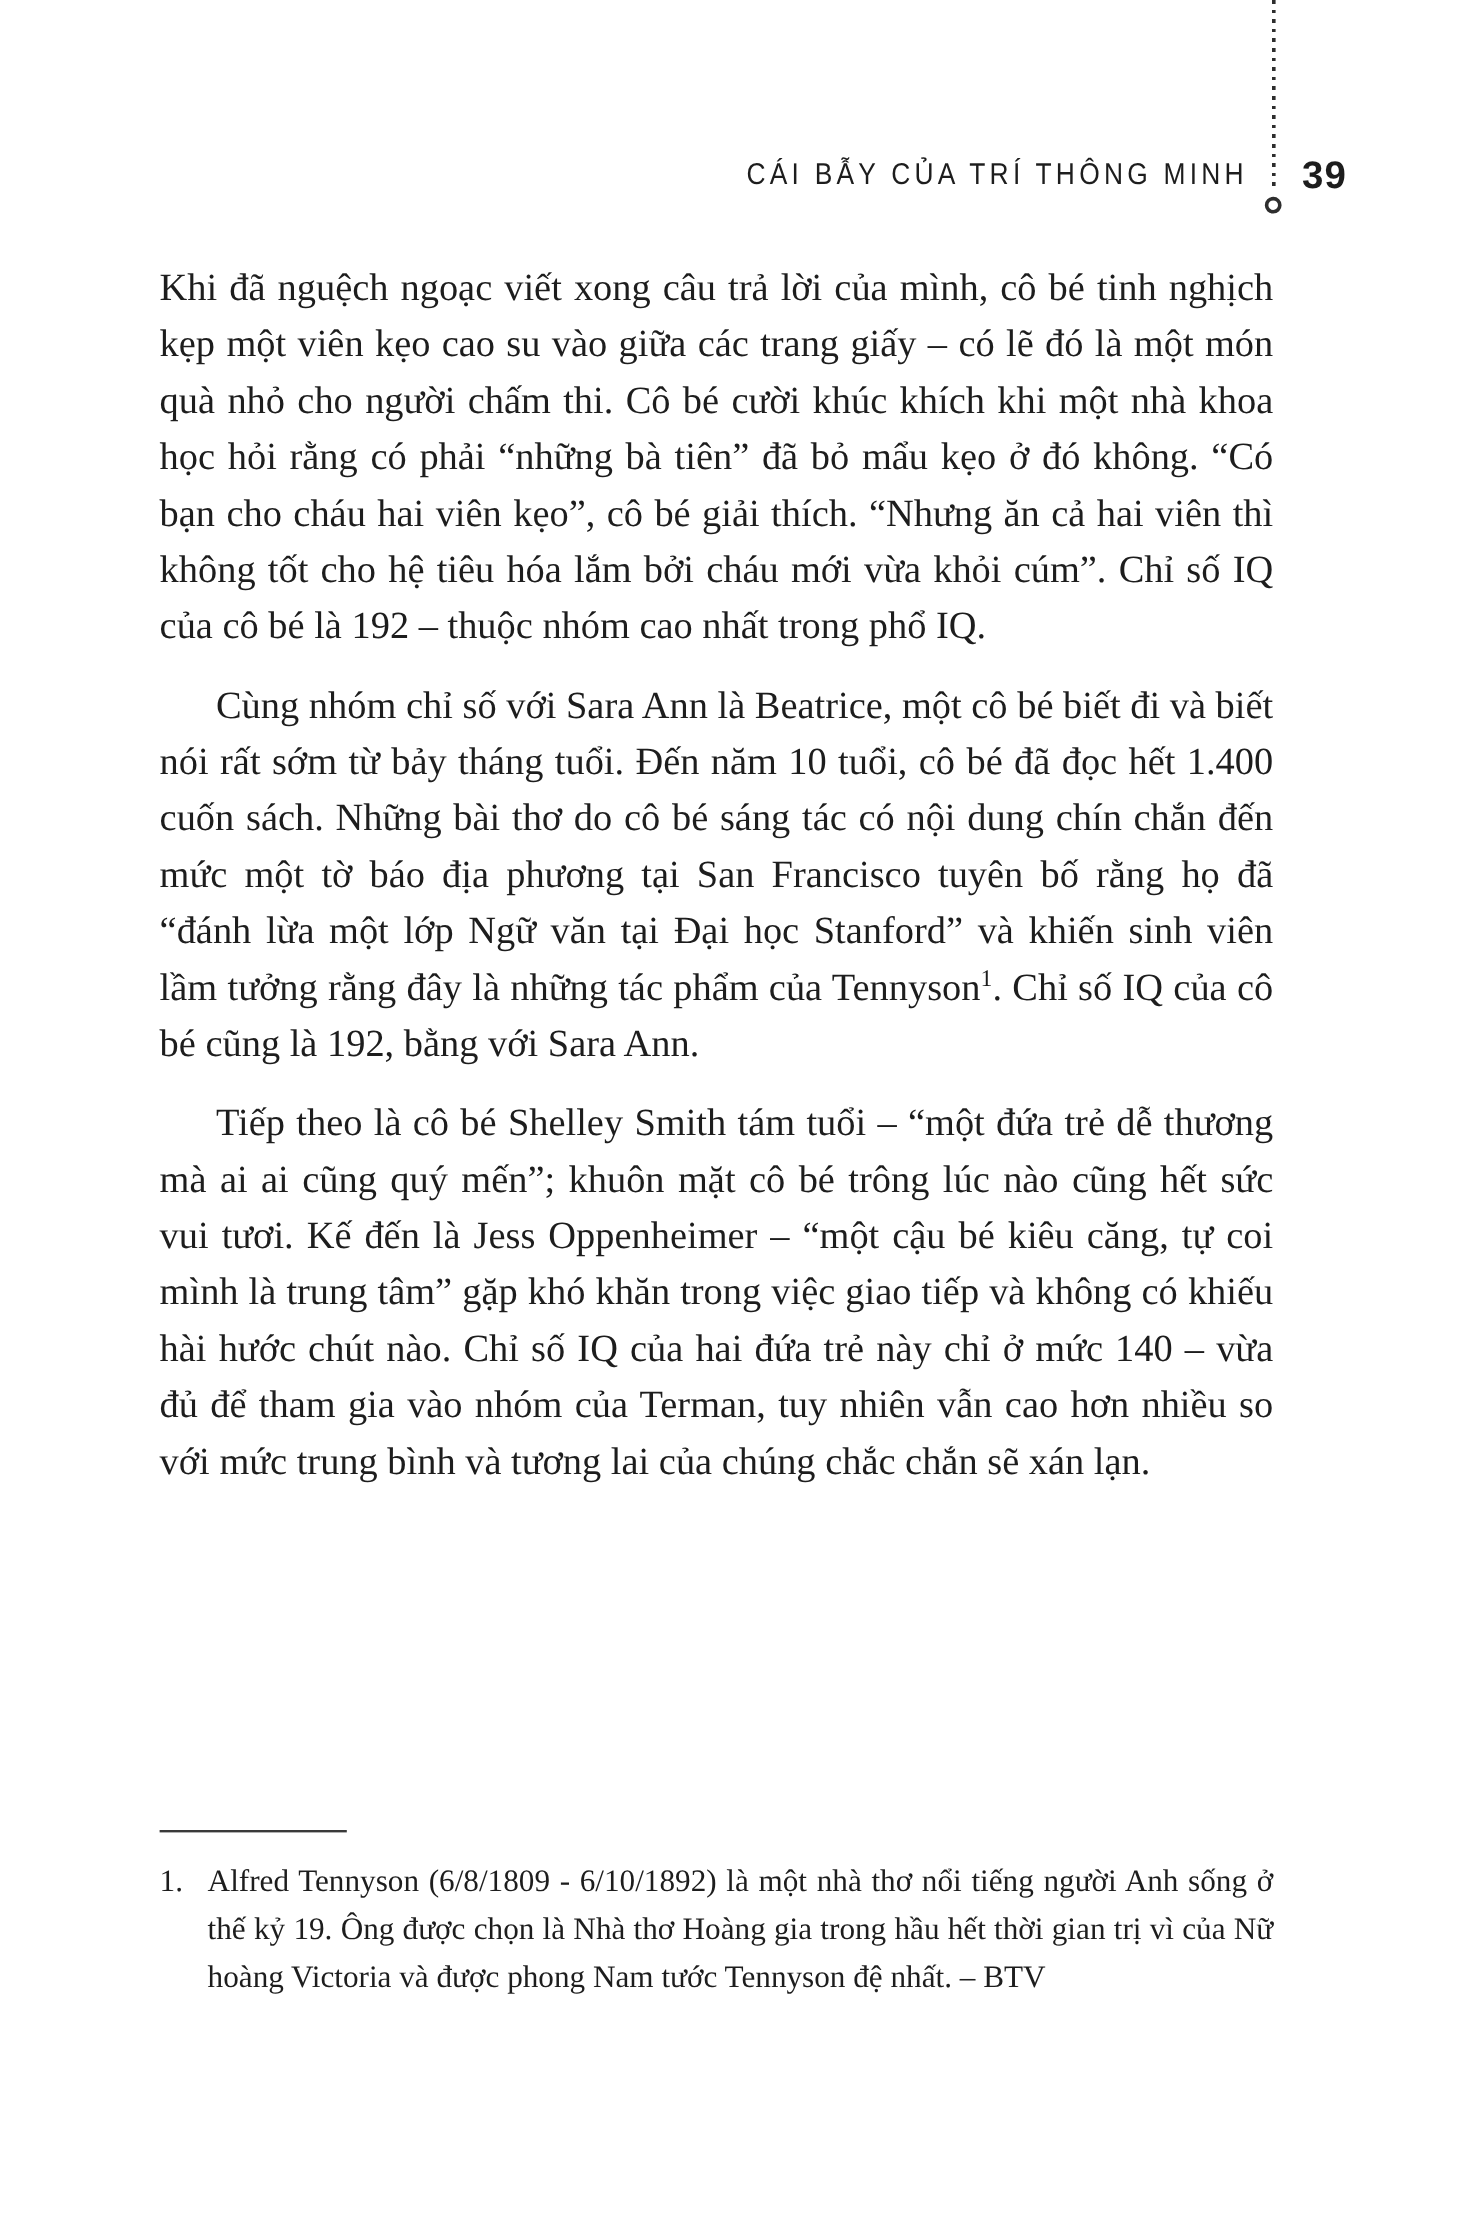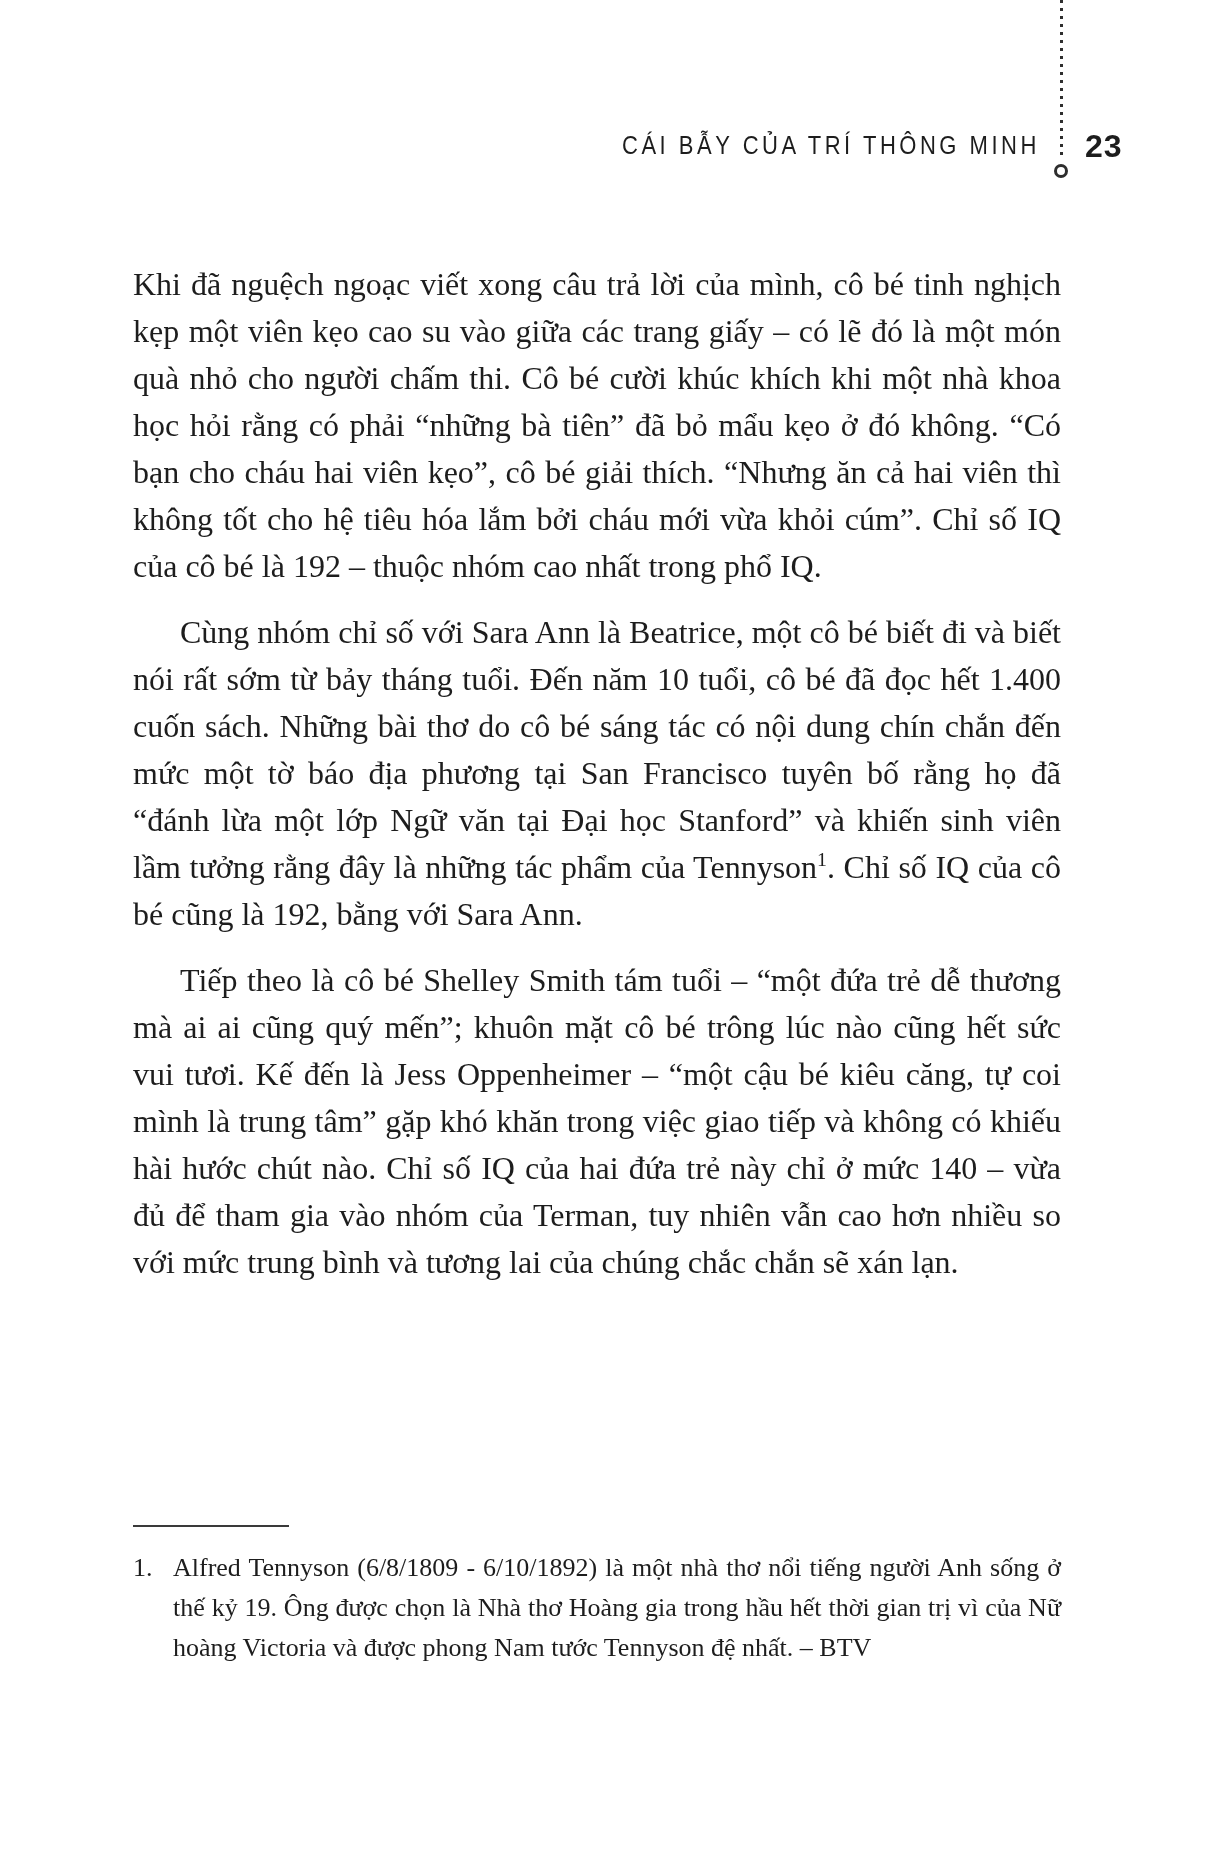--- a/index.html
+++ b/index.html
@@ -68,21 +68,20 @@
   .body-text {
     position: absolute;
     left: 133px;
     top: 216px;
     width: 928px;
     font-family: "Liberation Serif", serif;
     font-size: 32px;
     line-height: 47px;
     color: #1d1d1d;
     text-align: justify;
-    margin-top: 45px;
   }
   .para { margin: 0 0 19px 0; }
   .para.indent { text-indent: 47px; }
   .fn-ref {
     font-size: 0.62em;
     line-height: 0;
     vertical-align: super;
   }
 
   .footnote-sep {
@@ -115,21 +114,21 @@
 </head>
 <body>
 
 <div class="page">
 
   <div class="dotted-rule"></div>
   <div class="rule-circle"></div>
 
   <div class="running-title">CÁI BẪY CỦA TRÍ THÔNG MINH</div>
 
-  <div class="page-number">23</div>
+  <div class="page-number">39</div>
 
   <div class="body-text">
     <p class="para"><span>Khi đã nguệch ngoạc viết xong câu trả lời của mình, cô bé tinh nghịch kẹp một viên kẹo cao su vào giữa các trang giấy – có lẽ đó là một món quà nhỏ cho người chấm thi. Cô bé cười khúc khích khi một nhà khoa học hỏi rằng có phải “những bà tiên” đã bỏ mẩu kẹo ở đó không. “Có bạn cho cháu hai viên kẹo”, cô bé giải thích. “Nhưng ăn cả hai viên thì không tốt cho hệ tiêu hóa lắm bởi cháu mới vừa khỏi cúm”. Chỉ số IQ của cô bé là 192 – thuộc nhóm cao nhất trong phổ IQ.</span></p>
 
     <p class="para indent"><span>Cùng nhóm chỉ số với Sara Ann là Beatrice, một cô bé biết đi và biết nói rất sớm từ bảy tháng tuổi. Đến năm 10 tuổi, cô bé đã đọc hết 1.400 cuốn sách. Những bài thơ do cô bé sáng tác có nội dung chín chắn đến mức một tờ báo địa phương tại San Francisco tuyên bố rằng họ đã “đánh lừa một lớp Ngữ văn tại Đại học Stanford” và khiến sinh viên lầm tưởng rằng đây là những tác phẩm của Tennyson</span><sup class="fn-ref">1</sup><span>. Chỉ số IQ của cô bé cũng là 192, bằng với Sara Ann.</span></p>
 
     <p class="para indent"><span>Tiếp theo là cô bé Shelley Smith tám tuổi – “một đứa trẻ dễ thương mà ai ai cũng quý mến”; khuôn mặt cô bé trông lúc nào cũng hết sức vui tươi. Kế đến là Jess Oppenheimer – “một cậu bé kiêu căng, tự coi mình là trung tâm” gặp khó khăn trong việc giao tiếp và không có khiếu hài hước chút nào. Chỉ số IQ của hai đứa trẻ này chỉ ở mức 140 – vừa đủ để tham gia vào nhóm của Terman, tuy nhiên vẫn cao hơn nhiều so với mức trung bình và tương lai của chúng chắc chắn sẽ xán lạn.</span></p>
 
   </div>
 

